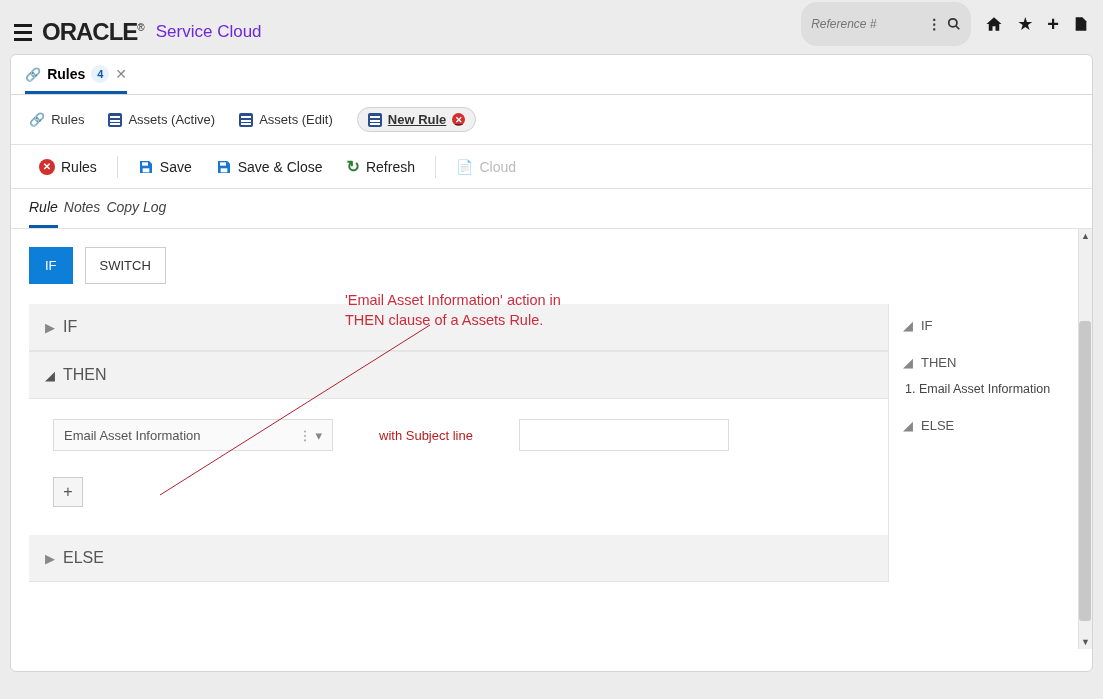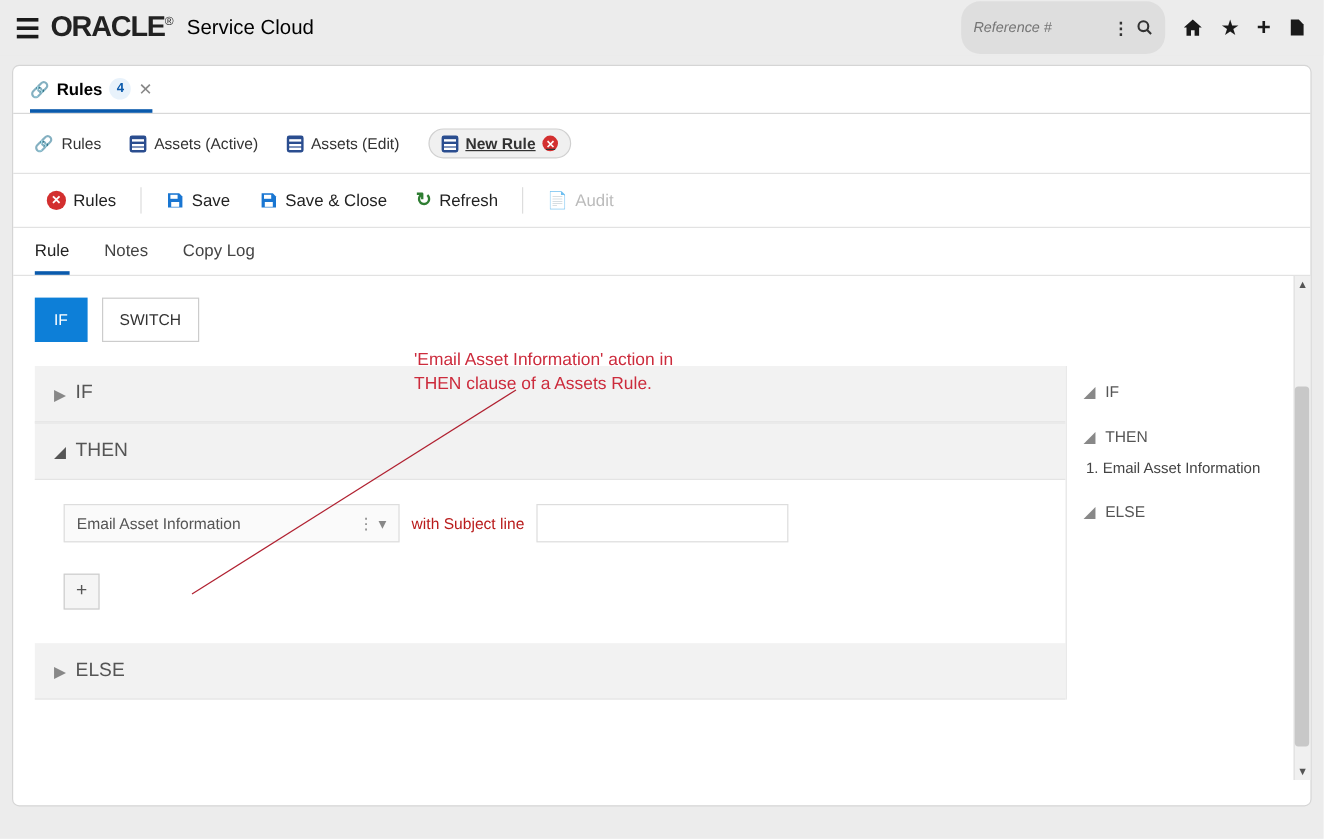--- a/index.html
+++ b/index.html
@@ -8,22 +8,22 @@
       background: #ececec;
       width: 1103px;
       height: 699px;
       overflow: hidden;
       position: relative;
     }
     
     .top-header {
       height: 46px;
       display: flex;
-      align-items: center;
-      padding: 18px 14px;
+      align-items: flex-end;
+      padding: 0 14px;
       background: #ececec;
       justify-content: space-between;
     }
     .top-left {
       display: flex;
       align-items: center;
       gap: 10px;
     }
     .hamburger-icon {
       display: flex;
@@ -44,21 +44,21 @@
       letter-spacing: -1px;
       position: relative;
     }
     .oracle-logo .reg {
       font-size: 10px;
       vertical-align: super;
       font-weight: normal;
     }
     .service-cloud {
       font-size: 17px;
-      color: #000000;
+      color: #6d28d9;
       margin-left: 2px;
     }
     .top-right {
       display: flex;
       align-items: center;
       gap: 14px;
     }
     .search-box {
       background: #dedede;
       border-radius: 16px;
@@ -244,23 +244,24 @@
       font-size: 16px;
       font-weight: bold;
     }
     .copy-icon {
       font-size: 14px;
       color: #bbb;
     }
     
     .inner-tabs {
       display: flex;
-      gap: 29px;
+      gap: 6px;
       padding: 10px 18px 0 18px;
       border-bottom: 1px solid #e2e2e2;
+      font-style: italic;
     }
     .inner-tab {
       font-size: 14px;
       color: #444;
       cursor: pointer;
       padding-bottom: 10px;
     }
     .inner-tab.active {
       border-bottom: 3px solid #0a5aac;
       color: #222;
@@ -520,21 +521,21 @@
         </svg>
       <span>Save &amp; Close</span>
     </div>
     <div class="toolbar-btn">
       <span class="refresh-icon">↻</span>
       <span>Refresh</span>
     </div>
     <div class="toolbar-sep"></div>
     <div class="toolbar-btn disabled">
       <span class="copy-icon">📄</span>
-      <span>Audit</span>
+      <span>Cloud</span>
     </div>
   </div>
 
   <div class="inner-tabs">
     <div class="inner-tab active">Rule</div>
     <div class="inner-tab">Notes</div>
     <div class="inner-tab">Copy Log</div>
   </div>
 
   <div class="content-area">
@@ -547,21 +548,21 @@
       <div class="left-col">
         <div class="section-header">
           <span class="tri-icon">▶</span>
           <span>IF</span>
         </div>
         <div class="section-header" style="border-top:1px solid #e4e4e4;">
           <span class="tri-icon expanded">◢</span>
           <span>THEN</span>
         </div>
         <div class="section-body">
-          <div style="display:flex;align-items:center;">
+          <div style="display:flex;align-items:center;gap:36px;">
             <div class="action-select">
               <span>Email Asset Information</span>
               <span class="dropdown-handle">
                 <span>⋮</span>
                 <span>▾</span>
               </span>
             </div>
             <span class="subject-label">with Subject line</span>
             <input class="subject-input" type="text" style="">
           </div>

